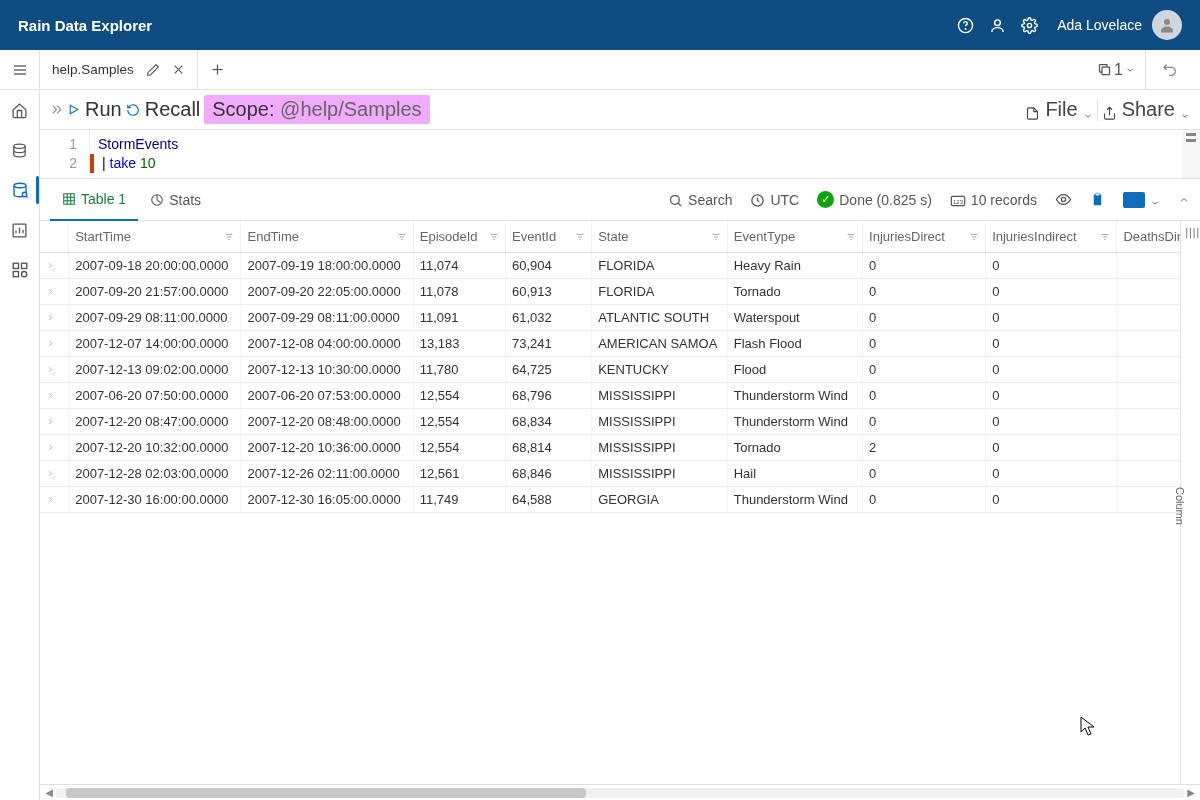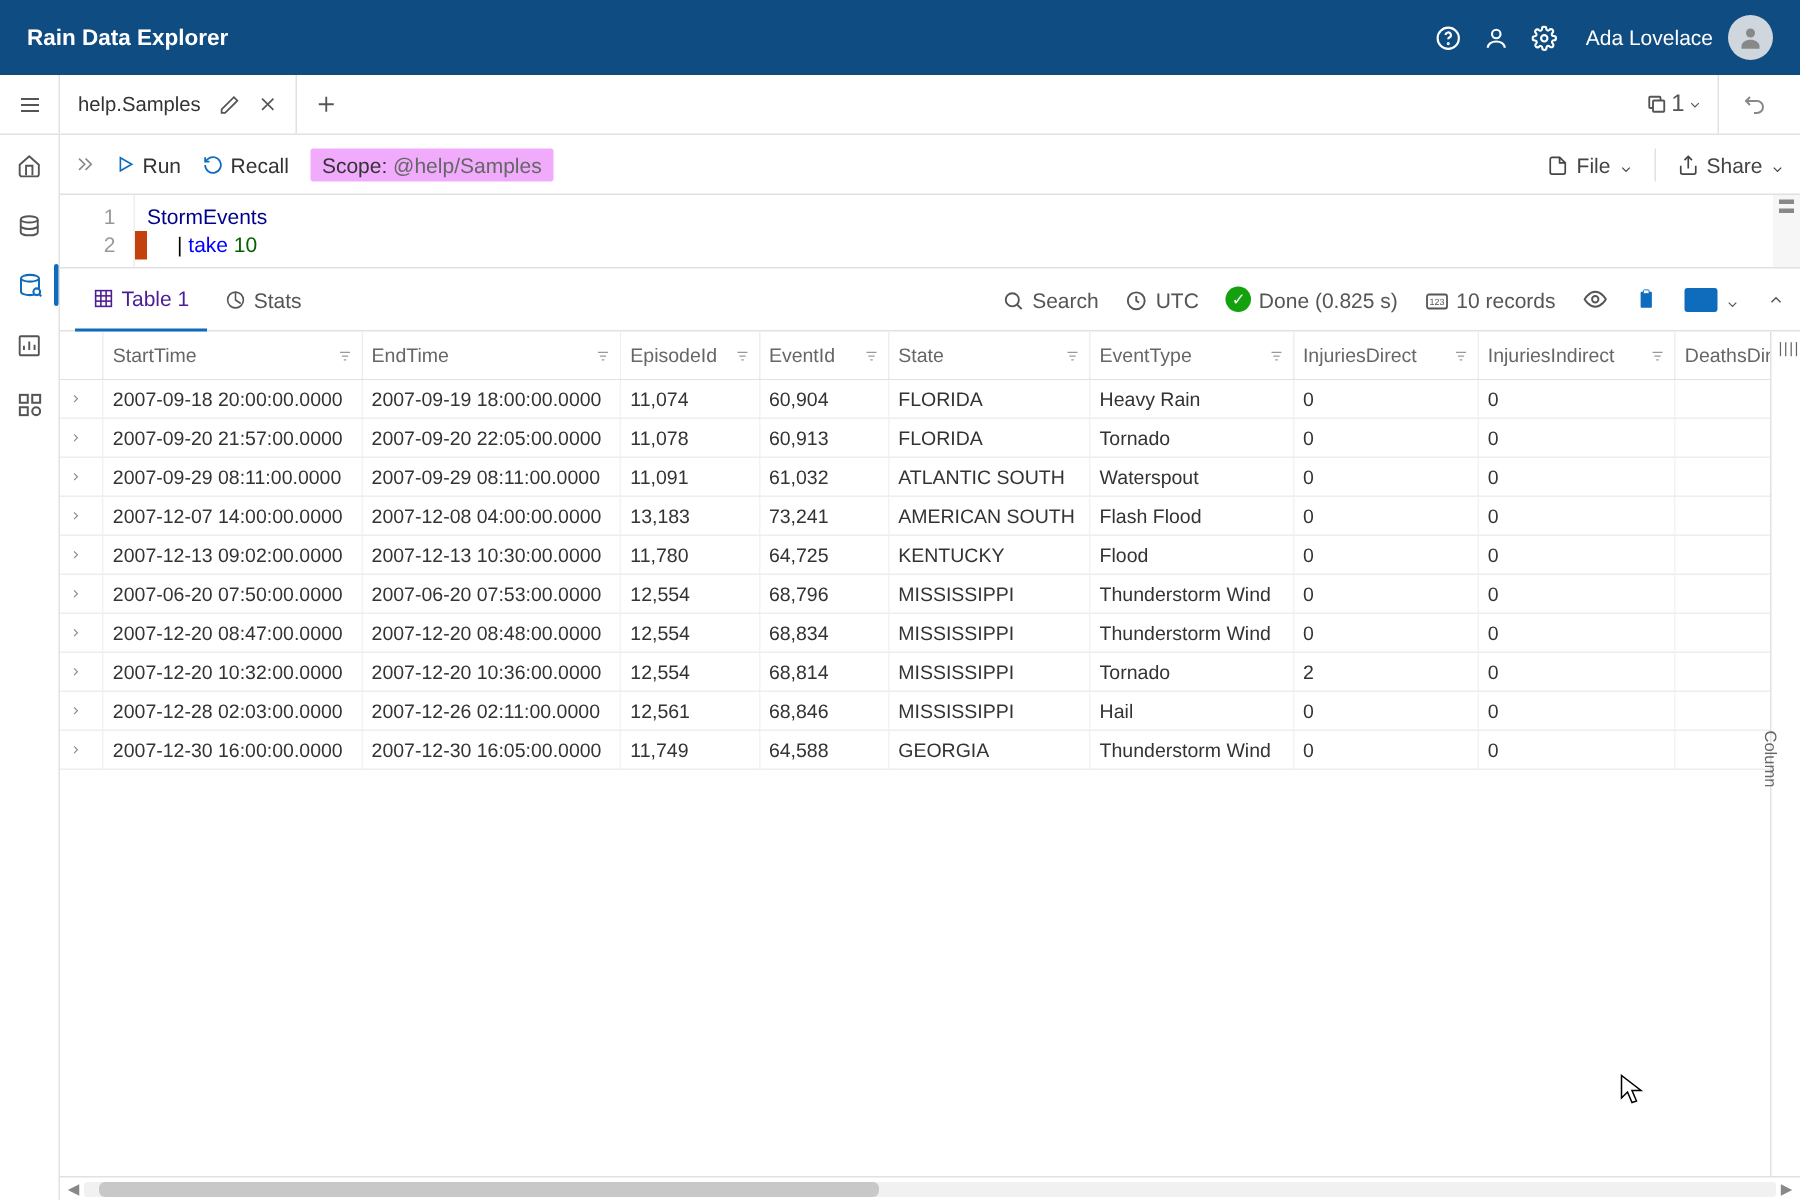--- a/index.html
+++ b/index.html
@@ -25,45 +25,45 @@
 
   
   .body { display:flex; height:710px; }
   .sidebar { width:40px; border-right:1px solid #e1e1e1; display:flex; flex-direction:column; align-items:center; padding-top:10px; gap:20px;}
   .sidebar .sicon { width:20px; height:20px; color:#555; cursor:pointer; display:flex; align-items:center; justify-content:center; position:relative;}
   .sidebar .sicon.active::after { content:""; position:absolute; right:-9px; width:3px; top:-4px; bottom:-4px; background:#0f6cbd; border-radius:2px;}
 
   .main { flex:1; display:flex; flex-direction:column; min-width:0;}
 
   
-  .toolbar { height:40px; border-bottom:1px solid #e1e1e1; display:flex; align-items:center; padding:0 10px; gap:14px; font-size:14px; color:#333;}
+  .toolbar { height:40px; border-bottom:1px solid #e1e1e1; display:flex; align-items:center; padding:0 10px; gap:4px; font-size:20px; color:#333;}
   .toolbar .tbtn { display:flex; align-items:center; gap:5px; cursor:pointer; }
   .toolbar .tbtn .ic { color:#0f6cbd; }
   .toolbar .scope { background:#f0abfc; padding:3px 8px; border-radius:2px; color:#333; }
   .toolbar .scope .faded { color:#666; }
   .toolbar .tspacer { flex:1; }
   .toolbar .rtbtn { display:flex; align-items:flex-end; gap:5px; cursor:pointer; color:#444;}
 
   
   .editor { display:flex; border-bottom:1px solid #e1e1e1; font-family:Consolas,monospace; font-size:14px; position:relative;}
   .gutter { width:50px; text-align:right; color:#999; padding:5px 12px 5px 0; border-right:1px solid #eee;}
   .gutter div { height:19px; line-height:19px; }
   .code { padding:5px 8px; }
   .code div { height:19px; line-height:19px; }
-  .code .cursor { border-left:8px solid #c2410c; padding-left:20px; margin-left:-8px;}
+  .code .cursor { border-left:4px solid #c2410c; padding-left:8px; margin-left:-8px;}
   .k-tbl { color:#00008b; }
   .k-op { color:#0000ff; }
   .k-num { color:#006400; }
   .minimap { position:absolute; right:0; top:0; bottom:0; width:18px; background:#f6f6f6;}
   .minimap div { height:3px; background:#888; margin:3px 4px; }
 
   
   .reshdr { height:42px; border-bottom:1px solid #e1e1e1; display:flex; align-items:center; padding:0 10px; font-size:14px; color:#555;}
   .reshdr .rtab { display:flex; align-items:center; gap:5px; padding:0 12px; height:42px; cursor:pointer; }
-  .reshdr .rtab.active { color:#4c1d95; border-bottom:2px solid #0f6cbd; }
+  .reshdr .rtab.active { color:#15803d; border-bottom:2px solid #0f6cbd; }
   .reshdr .spacer { flex:1; }
   .reshdr .ritem { display:flex; align-items:flex-end; gap:5px; margin-left:18px; cursor:pointer; color:#555;}
   .reshdr .done-ic { width:17px; height:17px; border-radius:50%; background:#13a10e; color:#fff; display:flex; align-items:center; justify-content:center; font-size:11px;}
   .reshdr .bluebox{ width:22px; height:16px; background:#0f6cbd; border-radius:2px;}
 
   
   .tablewrap { flex:1; display:flex; min-height:0; position:relative;}
   .tbl { flex:1; overflow:auto; }
   table { border-collapse:collapse; width:1180px; font-size:13px; }
   th { text-align:left; font-weight:400; color:#666; padding:8px 6px; border-bottom:1px solid #e1e1e1; border-right:1px solid #eee; background:#fff; position:relative;}
@@ -464,21 +464,21 @@
               <tr>
                 <td class="exp">
                   <svg width="9" height="9" viewBox="0 0 24 24" fill="none" stroke="#888" stroke-width="2">
                     <polyline points="9 6 15 12 9 18"></polyline>
                   </svg>
                 </td>
                 <td>2007-12-07 14:00:00.0000</td>
                 <td>2007-12-08 04:00:00.0000</td>
                 <td class="num">13,183</td>
                 <td class="num">73,241</td>
-                <td>AMERICAN SOUTH</td>
+                <td>AMERICAN SAMOA</td>
                 <td>Flash Flood</td>
                 <td class="num">0</td>
                 <td class="num">0</td>
                 <td class="num"></td>
               </tr>
               <tr>
                 <td class="exp">
                   <svg width="9" height="9" viewBox="0 0 24 24" fill="none" stroke="#888" stroke-width="2">
                     <polyline points="9 6 15 12 9 18"></polyline>
                   </svg>

